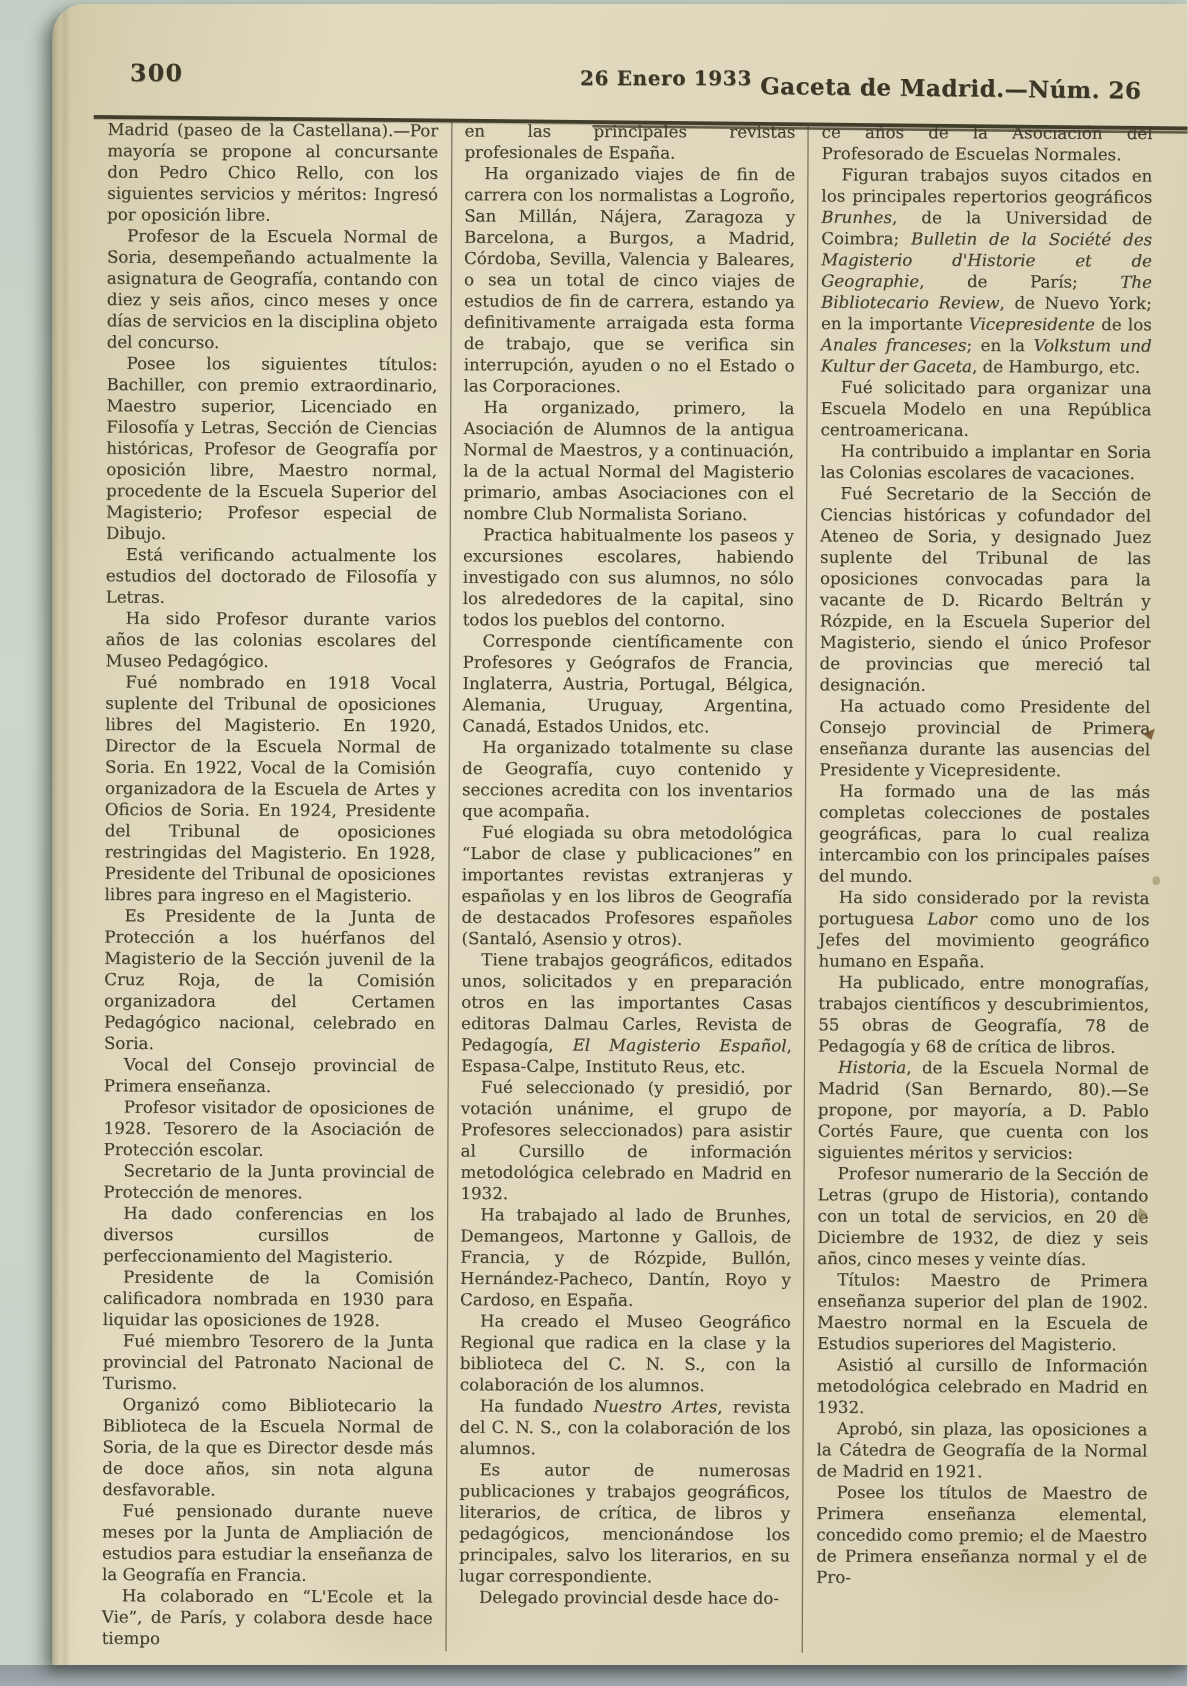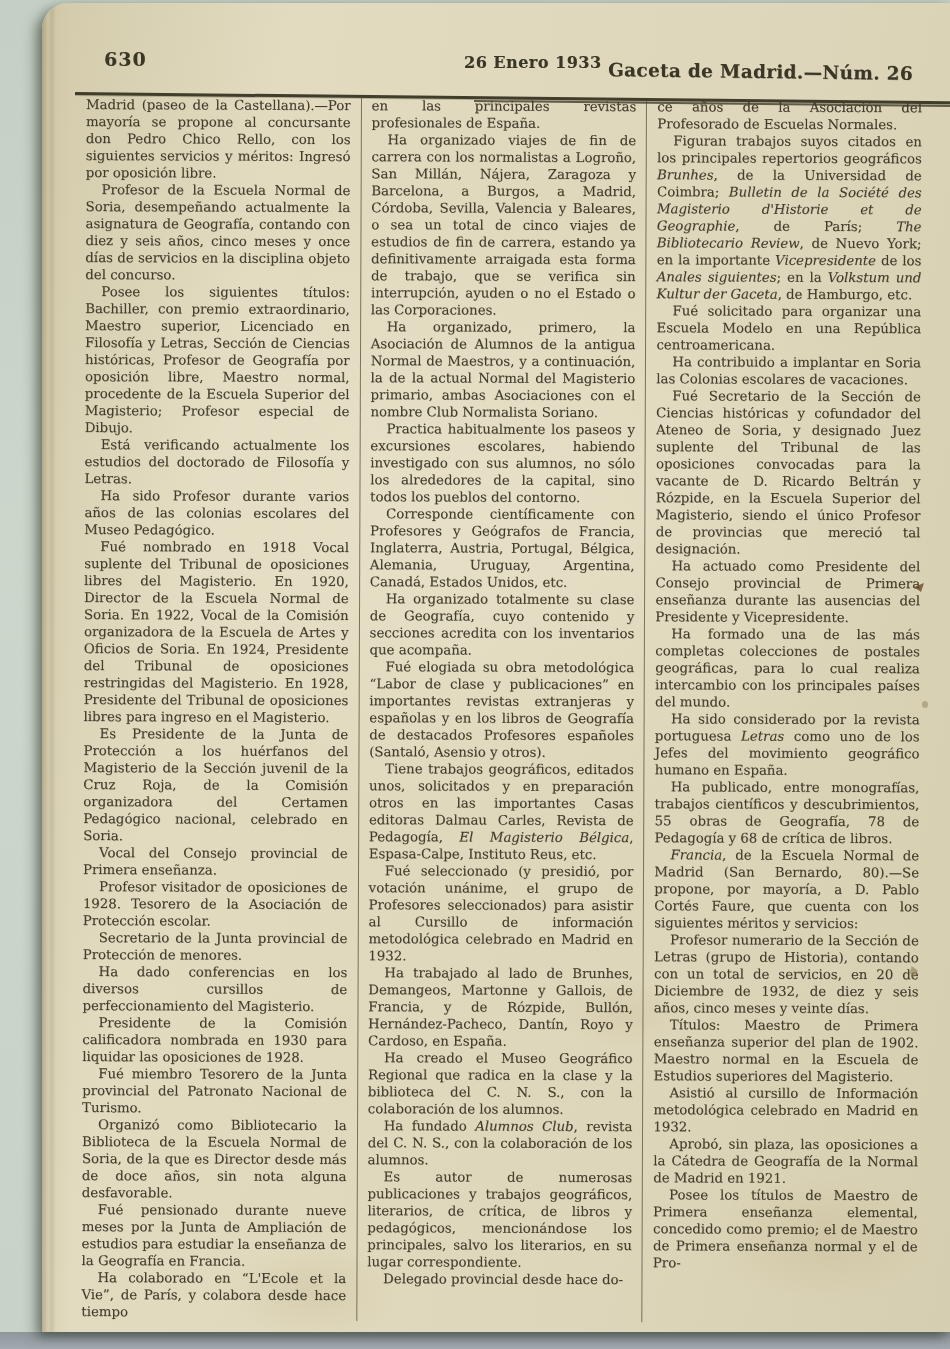--- a/index.html
+++ b/index.html
@@ -80,21 +80,21 @@
     background:#8a7a52;clip-path:polygon(20% 0,100% 40%,40% 100%,0 60%);opacity:.6;}
   .blemish.b3{left:880px;top:698px;width:6px;height:7px;border-radius:50%;
     background:#90805a;opacity:.5;}
 </style>
 </head>
 <body>
 
 <div class="desk-bottom"></div>
 
 <div class="page">
-  <div class="header-pagenum">630</div>
+  <div class="header-pagenum">300</div>
   <div class="header-date">26 Enero 1933</div>
   <div class="header-masthead">Gaceta de Madrid.—Núm. 26</div>
   <div class="header-rule"></div>
   <div class="header-rule2"></div>
 
   <div class="columns">
     <div class="col">
         <p class="noindent">Madrid (paseo de la Castellana).—Por mayoría se propone al concursante don Pedro Chico Rello, con los siguientes servicios y méritos: Ingresó por oposición libre.</p>
         <p>Profesor de la Escuela Normal de Soria, desempeñando actualmente la asignatura de Geografía, contando con diez y seis años, cinco meses y once días de servicios en la disciplina objeto del concurso.</p>
         <p>Posee los siguientes títulos: Bachiller, con premio extraordinario, Maestro superior, Licenciado en Filosofía y Letras, Sección de Ciencias históricas, Profesor de Geografía por oposición libre, Maestro normal, procedente de la Escuela Superior del Magisterio; Profesor especial de Dibujo.</p>
@@ -113,39 +113,39 @@
         <p>Ha colaborado en “L'Ecole et la Vie”, de París, y colabora desde hace tiempo</p>
       </div>
     <div class="col">
         <p class="noindent">en las principales revistas profesionales de España.</p>
         <p>Ha organizado viajes de fin de carrera con los normalistas a Logroño, San Millán, Nájera, Zaragoza y Barcelona, a Burgos, a Madrid, Córdoba, Sevilla, Valencia y Baleares, o sea un total de cinco viajes de estudios de fin de carrera, estando ya definitivamente arraigada esta forma de trabajo, que se verifica sin interrupción, ayuden o no el Estado o las Corporaciones.</p>
         <p>Ha organizado, primero, la Asociación de Alumnos de la antigua Normal de Maestros, y a continuación, la de la actual Normal del Magisterio primario, ambas Asociaciones con el nombre Club Normalista Soriano.</p>
         <p>Practica habitualmente los paseos y excursiones escolares, habiendo investigado con sus alumnos, no sólo los alrededores de la capital, sino todos los pueblos del contorno.</p>
         <p>Corresponde científicamente con Profesores y Geógrafos de Francia, Inglaterra, Austria, Portugal, Bélgica, Alemania, Uruguay, Argentina, Canadá, Estados Unidos, etc.</p>
         <p>Ha organizado totalmente su clase de Geografía, cuyo contenido y secciones acredita con los inventarios que acompaña.</p>
         <p>Fué elogiada su obra metodológica “Labor de clase y publicaciones” en importantes revistas extranjeras y españolas y en los libros de Geografía de destacados Profesores españoles (Santaló, Asensio y otros).</p>
-        <p>Tiene trabajos geográficos, editados unos, solicitados y en preparación otros en las importantes Casas editoras Dalmau Carles, Revista de Pedagogía, <i>El Magisterio Bélgica</i>, Espasa-Calpe, Instituto Reus, etc.</p>
+        <p>Tiene trabajos geográficos, editados unos, solicitados y en preparación otros en las importantes Casas editoras Dalmau Carles, Revista de Pedagogía, <i>El Magisterio Español</i>, Espasa-Calpe, Instituto Reus, etc.</p>
         <p>Fué seleccionado (y presidió, por votación unánime, el grupo de Profesores seleccionados) para asistir al Cursillo de información metodológica celebrado en Madrid en 1932.</p>
         <p>Ha trabajado al lado de Brunhes, Demangeos, Martonne y Gallois, de Francia, y de Rózpide, Bullón, Hernández-Pacheco, Dantín, Royo y Cardoso, en España.</p>
         <p>Ha creado el Museo Geográfico Regional que radica en la clase y la biblioteca del C. N. S., con la colaboración de los alumnos.</p>
-        <p>Ha fundado <i>Alumnos Club</i>, revista del C. N. S., con la colaboración de los alumnos.</p>
+        <p>Ha fundado <i>Nuestro Artes</i>, revista del C. N. S., con la colaboración de los alumnos.</p>
         <p>Es autor de numerosas publicaciones y trabajos geográficos, literarios, de crítica, de libros y pedagógicos, mencionándose los principales, salvo los literarios, en su lugar correspondiente.</p>
         <p>Delegado provincial desde hace do-</p>
       </div>
     <div class="col">
         <p class="noindent">ce años de la Asociación del Profesorado de Escuelas Normales.</p>
-        <p>Figuran trabajos suyos citados en los principales repertorios geográficos <i>Brunhes</i>, de la Universidad de Coimbra; <i>Bulletin de la Société des Magisterio d'Historie et de Geographie</i>, de París; <i>The Bibliotecario Review</i>, de Nuevo York; en la importante <i>Vicepresidente</i> de los <i>Anales siguientes</i>; en la <i>Volkstum und Kultur der Gaceta</i>, de Hamburgo, etc.</p>
+        <p>Figuran trabajos suyos citados en los principales repertorios geográficos <i>Brunhes</i>, de la Universidad de Coimbra; <i>Bulletin de la Société des Magisterio d'Historie et de Geographie</i>, de París; <i>The Bibliotecario Review</i>, de Nuevo York; en la importante <i>Vicepresidente</i> de los <i>Anales franceses</i>; en la <i>Volkstum und Kultur der Gaceta</i>, de Hamburgo, etc.</p>
         <p>Fué solicitado para organizar una Escuela Modelo en una República centroamericana.</p>
         <p>Ha contribuido a implantar en Soria las Colonias escolares de vacaciones.</p>
         <p>Fué Secretario de la Sección de Ciencias históricas y cofundador del Ateneo de Soria, y designado Juez suplente del Tribunal de las oposiciones convocadas para la vacante de D. Ricardo Beltrán y Rózpide, en la Escuela Superior del Magisterio, siendo el único Profesor de provincias que mereció tal designación.</p>
         <p>Ha actuado como Presidente del Consejo provincial de Primera enseñanza durante las ausencias del Presidente y Vicepresidente.</p>
         <p>Ha formado una de las más completas colecciones de postales geográficas, para lo cual realiza intercambio con los principales países del mundo.</p>
-        <p>Ha sido considerado por la revista portuguesa <i>Letras</i> como uno de los Jefes del movimiento geográfico humano en España.</p>
+        <p>Ha sido considerado por la revista portuguesa <i>Labor</i> como uno de los Jefes del movimiento geográfico humano en España.</p>
         <p>Ha publicado, entre monografías, trabajos científicos y descubrimientos, 55 obras de Geografía, 78 de Pedagogía y 68 de crítica de libros.</p>
-        <p><i>Francia</i>, de la Escuela Normal de Madrid (San Bernardo, 80).—Se propone, por mayoría, a D. Pablo Cortés Faure, que cuenta con los siguientes méritos y servicios:</p>
+        <p><i>Historia</i>, de la Escuela Normal de Madrid (San Bernardo, 80).—Se propone, por mayoría, a D. Pablo Cortés Faure, que cuenta con los siguientes méritos y servicios:</p>
         <p>Profesor numerario de la Sección de Letras (grupo de Historia), contando con un total de servicios, en 20 de Diciembre de 1932, de diez y seis años, cinco meses y veinte días.</p>
         <p>Títulos: Maestro de Primera enseñanza superior del plan de 1902. Maestro normal en la Escuela de Estudios superiores del Magisterio.</p>
         <p>Asistió al cursillo de Información metodológica celebrado en Madrid en 1932.</p>
         <p>Aprobó, sin plaza, las oposiciones a la Cátedra de Geografía de la Normal de Madrid en 1921.</p>
         <p>Posee los títulos de Maestro de Primera enseñanza elemental, concedido como premio; el de Maestro de Primera enseñanza normal y el de Pro-</p>
       </div>
   </div>
 
   <div class="blemish b1"></div>
   <div class="blemish b2"></div>

